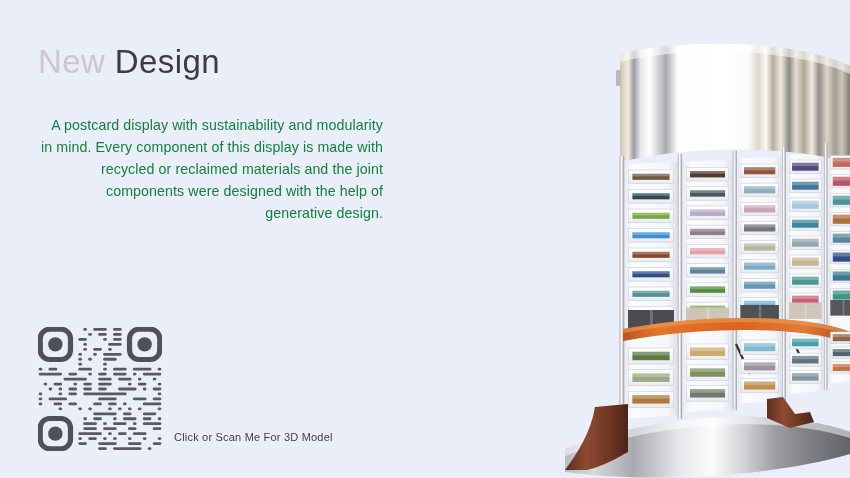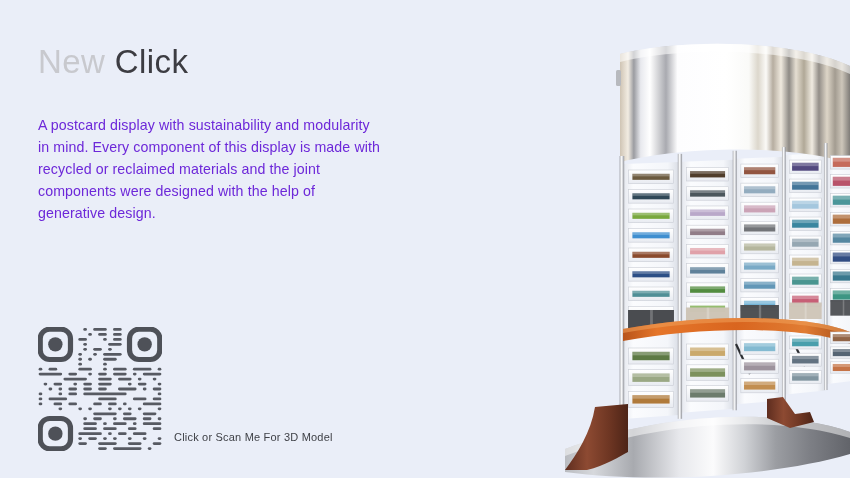--- a/index.html
+++ b/index.html
@@ -81,23 +81,23 @@
   #rack svg { display: block; }
 </style>
 </head>
 <body>
 
 <div id="slide" style="background: rgb(234, 238, 248);">
 
   <div id="text-col">
     <h1 id="page-title">
       <span class="t-light" style="color: rgb(200, 201, 206);">New</span>
-      <span class="t-dark" style="color: rgb(60, 60, 66);">Click</span>
+      <span class="t-dark" style="color: rgb(60, 60, 66);">Design</span>
     </h1>
-    <div id="body-copy" style="color: #6d28d9;">
+    <div id="body-copy" style="color: #15803d; text-align: right;">
       <p>A postcard display with sustainability and modularity in mind. Every component of this display is made with recycled or reclaimed materials and the joint components were designed with the help of generative design.</p>
     </div>
   </div>
 
   <div id="qr-block">
     <div id="qr-code">
       <svg width="124" height="124" viewBox="0 0 124 124" aria-hidden="true">
         <rect x="0" y="0" width="124" height="124" fill="none"></rect>
         <g id="qr-finders" fill="#4e5158">
             <rect x="2.232" y="2.232" width="30.256" height="30.256" rx="9.424" fill="none" stroke="#4e5158" stroke-width="5.208"></rect>

